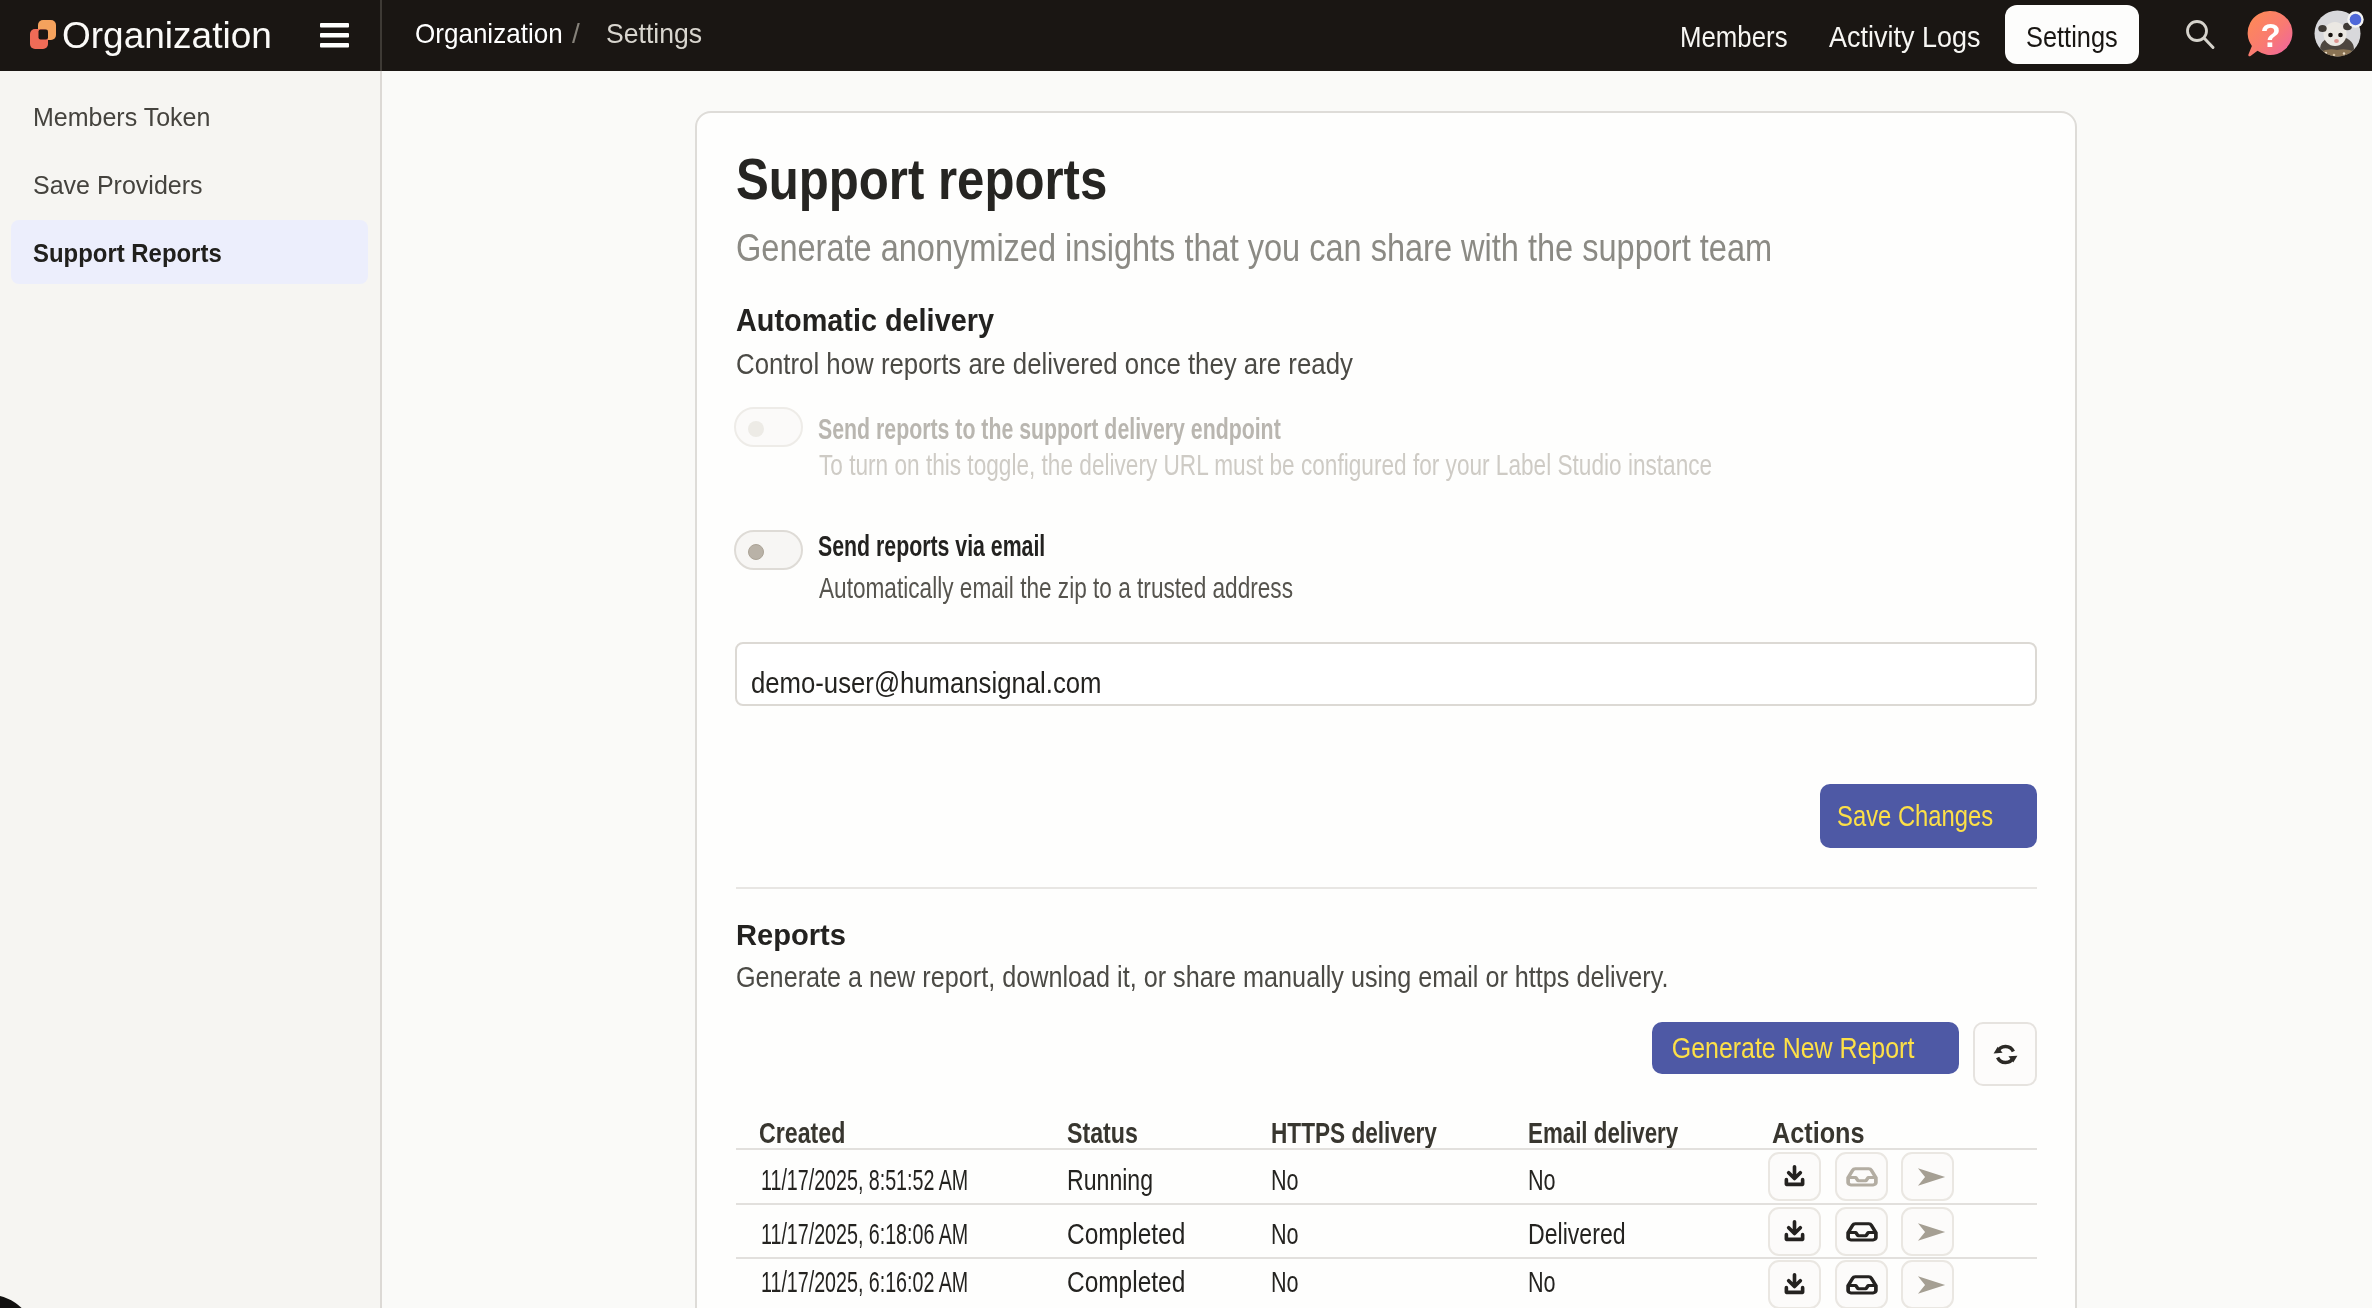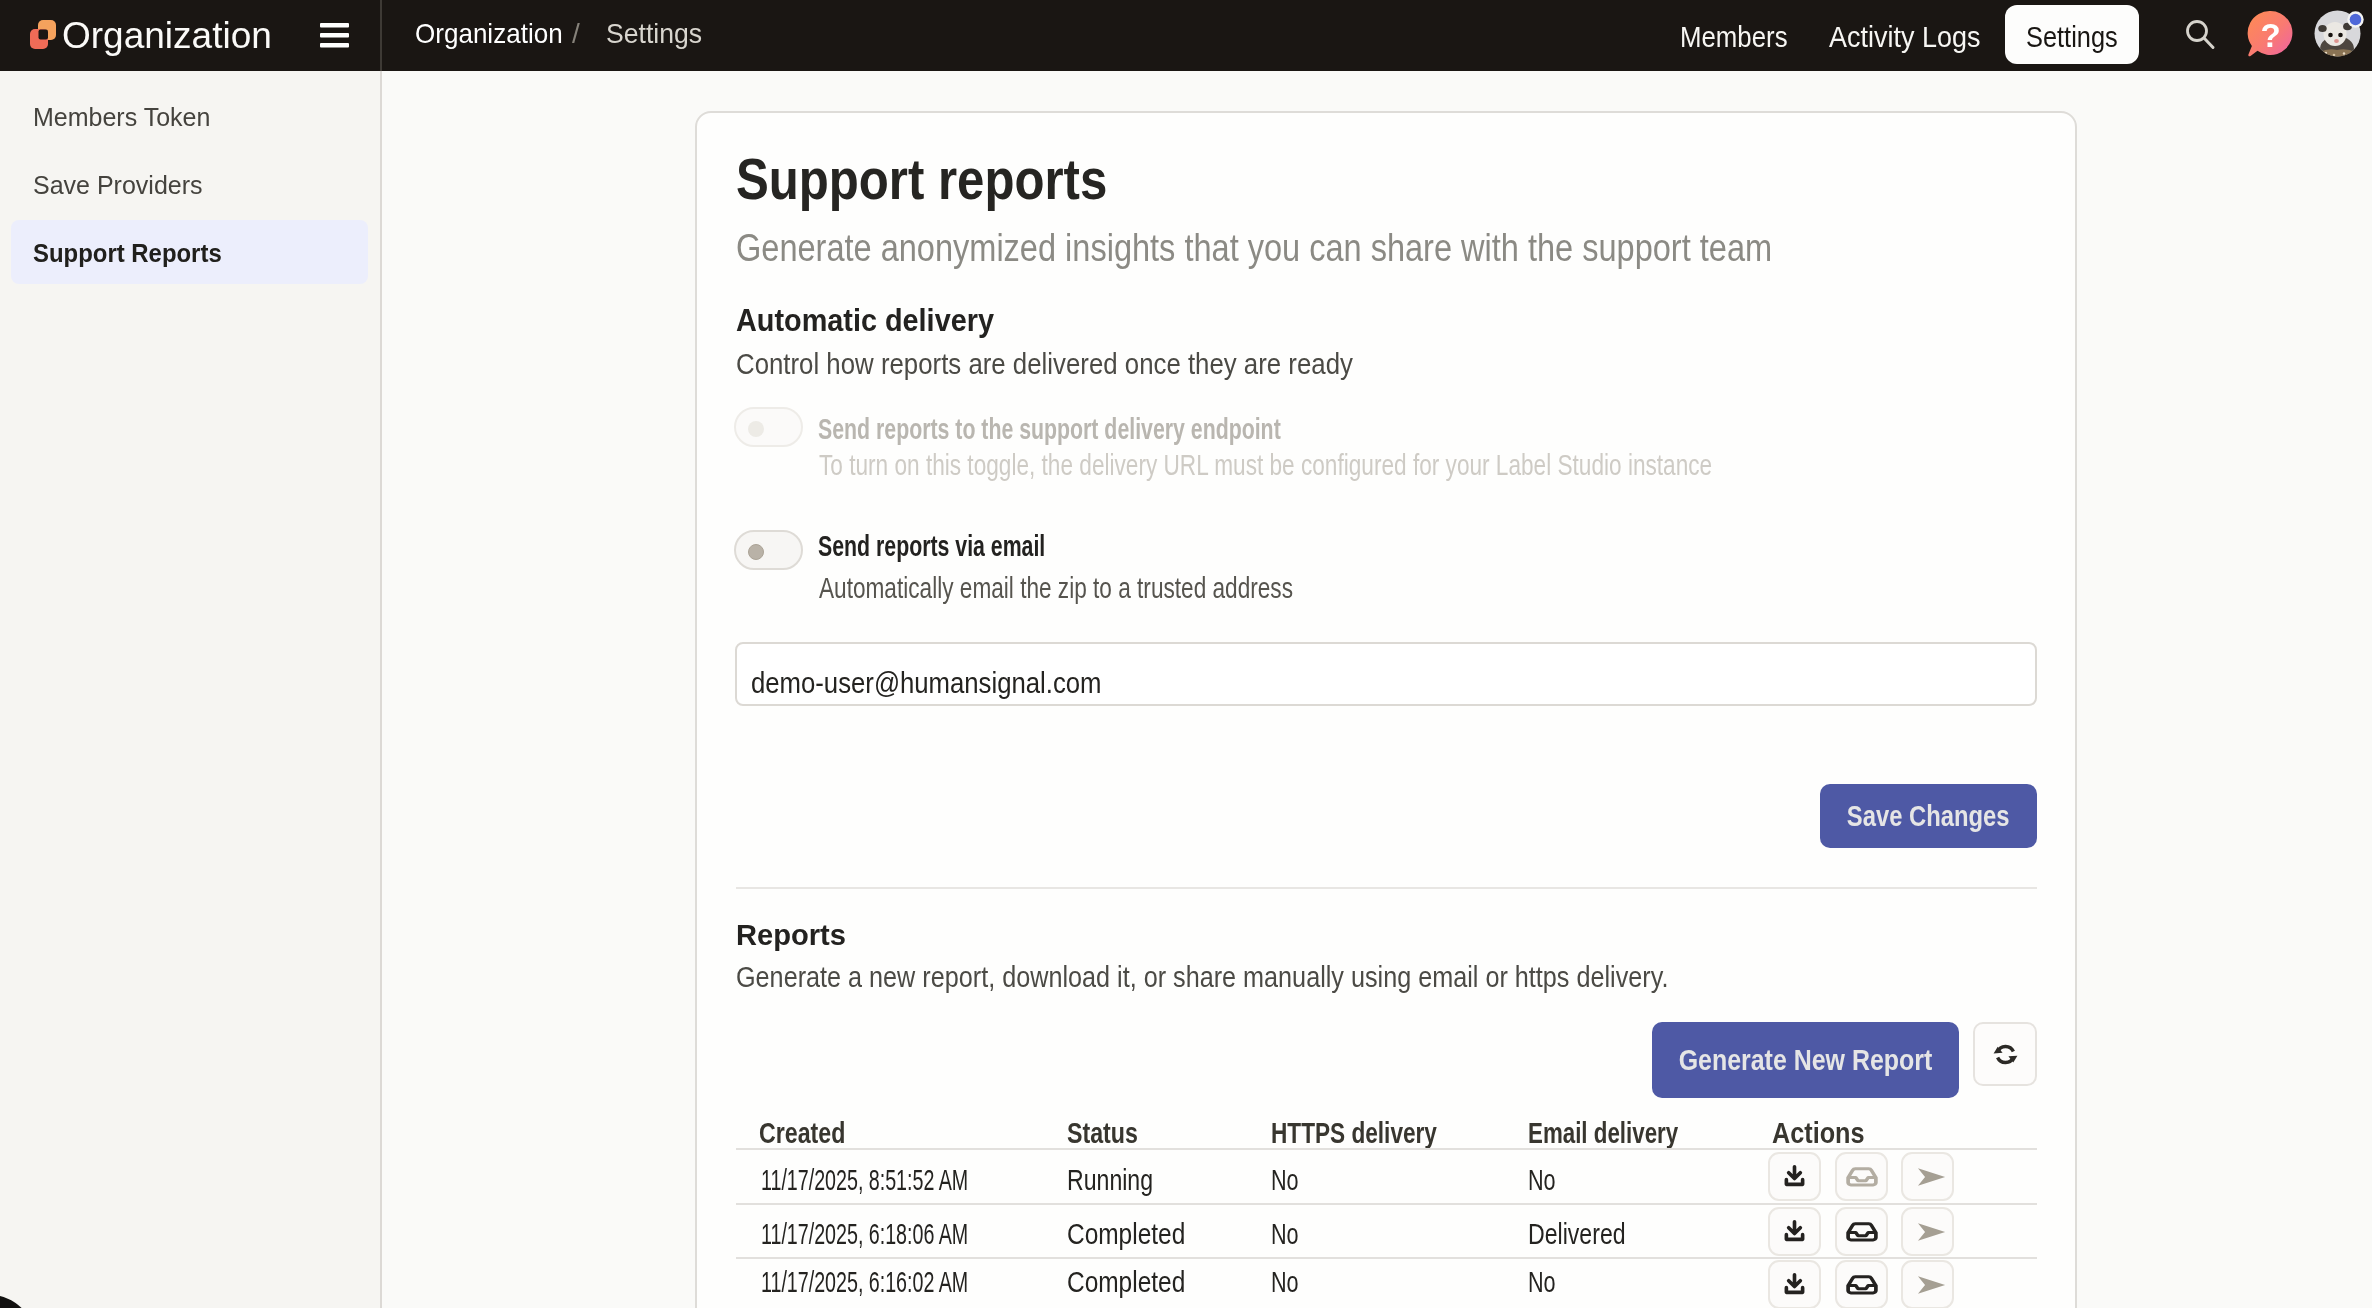--- a/index.html
+++ b/index.html
@@ -42,29 +42,29 @@
   .tog2 .knob { background:#b9b2a7; border:1px solid #aba396; }
 
   .lb1 { left:818px; top:414px; font-size:30px; font-weight:bold; color:#b9b6b0; transform:scaleX(0.71); }
   .sb1 { left:819px; top:451px; font-size:29px; color:#cecbc5; transform:scaleX(0.78); }
   .lb2 { left:818px; top:531px; font-size:30px; font-weight:bold; color:#232220; transform:scaleX(0.71); }
   .sb2 { left:819px; top:574px; font-size:29px; color:#56544e; transform:scaleX(0.78); }
 
   .input { position:absolute; left:735px; top:642px; width:1302px; height:64px; background:#ffffff; border:2px solid #dcd9d4; border-radius:8px; }
   .input-txt { left:751px; top:668px; font-size:30px; color:#242320; transform:scaleX(0.857); }
 
-  .btn { position:absolute; background:#4e59a5; border-radius:10px; color:#e5e5e5; font-weight:bold; font-size:29px; display:flex; align-items:center; justify-content:center; white-space:nowrap; }
+  .btn { position:absolute; background:#4e59a5; border-radius:10px; color:#fde047; font-weight:normal; font-size:29px; display:flex; align-items:center; justify-content:flex-start; white-space:nowrap; }
   .btn span { display:inline-block; line-height:1; }
   .save { left:1820px; top:784px; width:217px; height:64px; }
   .save span { transform:scaleX(0.82); }
   .hr1 { position:absolute; left:736px; top:887px; width:1301px; height:2px; background:#e8e6e3; }
 
   .h2b { left:736px; top:920px; font-size:30px; font-weight:bold; color:#232220; transform:scaleX(0.97); }
   .bd2 { left:736px; top:962px; font-size:30px; color:#4b4a45; transform:scaleX(0.84); }
-  .gen { left:1652px; top:1022px; width:307px; height:76px; }
+  .gen { left:1652px; top:1022px; width:307px; height:52px; }
   .gen span { transform:scaleX(0.86); }
   .refresh { position:absolute; left:1973px; top:1022px; width:64px; height:64px; background:#fdfcfb; border:2px solid #e6e3df; border-radius:10px; display:flex; align-items:center; justify-content:center; }
 
   
   .th { font-size:29px; font-weight:bold; color:#38362f; top:1119px; }
   .hr { position:absolute; left:736px; width:1301px; height:2px; background:#e2e0dd; }
   .td { font-size:30px; color:#242320; }
   .abtn { position:absolute; width:53px; height:49px; background:#fcfbfa; border:2px solid #eae7e2; border-radius:11px; display:flex; align-items:center; justify-content:center; }
 
   .blob { position:absolute; left:-55px; top:1295px; width:90px; height:90px; border-radius:50%; background:#121110; }

